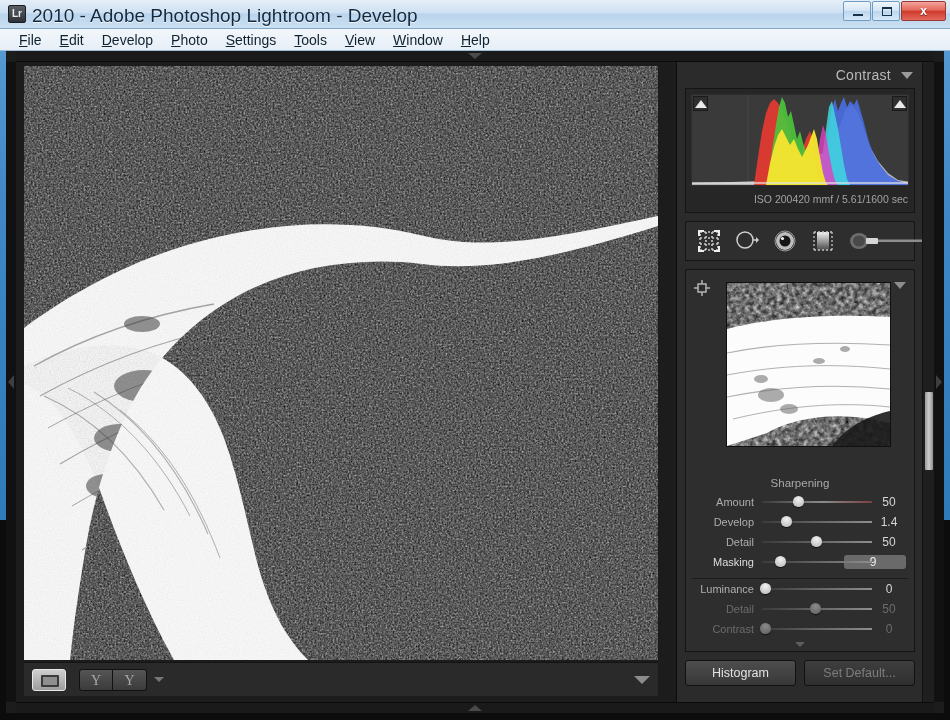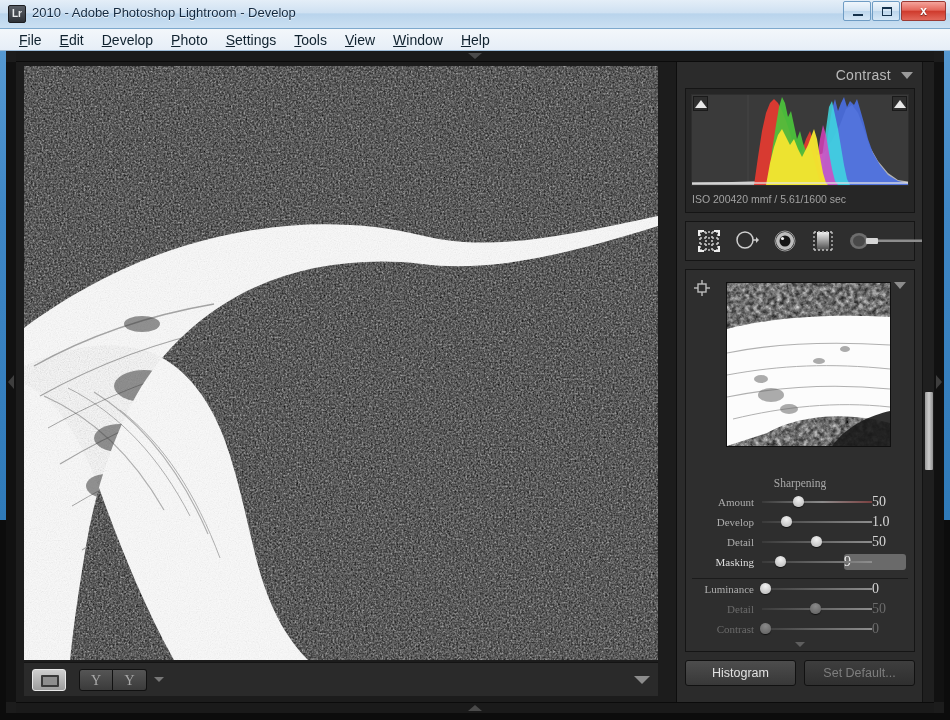--- a/index.html
+++ b/index.html
@@ -24,21 +24,21 @@
   .title-icon {
     position: absolute; left: 8px; top: 5px; width: 18px; height: 18px;
     background: linear-gradient(180deg,#5a5f66,#2e3238);
     border: 1px solid #1b1d21; border-radius: 2px;
     color: #e8eaec; font-size: 10px; font-weight: bold;
     line-height: 16px; text-align: center;
     font-family: "Liberation Sans", sans-serif;
   }
   .title-text {
     position: absolute; left: 32px; top: 5px;
-    font-size: 13px; color: #13293f;
+    font-size: 19px; color: #13293f;
     text-shadow: 0 1px 0 rgba(255,255,255,0.75);
     white-space: nowrap;
   }
   .winbtns { position: absolute; right: 4px; top: 1px; display: flex; gap: 1px; }
   .winbtn {
     width: 28px; height: 20px; border: 1px solid #6f9cc4; border-radius: 2px;
     background: linear-gradient(180deg,#f0f6fc 0%,#d5e5f4 48%,#bdd6ec 52%,#d7e8f7 100%);
     position: relative; cursor: pointer;
   }
   .winbtn.close {
@@ -202,34 +202,34 @@
   }
   .clip .tri {
     position: absolute; left: 1px; top: 3px;
     width: 0; height: 0; border-left: 6px solid transparent;
     border-right: 6px solid transparent; border-bottom: 8px solid #e9e9e9;
   }
   .clip.l { left: 1px; top: 1px; }
   .clip.r { right: 1px; top: 1px; }
   .exif {
     position: absolute; left: 6px; right: 6px; bottom: 4px; height: 18px;
-    display: flex; justify-content: flex-start; align-items: center;
+    display: flex; justify-content: flex-end; align-items: center;
   }
   .exif span { font-size: 10.5px; color: #a2a2a2; }
 
   .tools-block {
     margin: 8px 8px 0 8px; height: 40px;
     background: #2e2e2e; border: 1px solid #151515;
     display: flex; align-items: center; padding-left: 10px; gap: 12px;
   }
   .tool { width: 26px; height: 26px; position: relative; cursor: pointer; }
 
   .detail-block {
     margin: 8px 8px 0 8px;
-    background: #2e2e2e; border: 1px solid #151515; font-family: Liberation Serif, serif;
+    background: #2e2e2e; border: 1px solid #151515;
   }
   .nav-row { position: relative; height: 200px; }
   .target-icon {
     position: absolute; left: 8px; top: 10px; width: 16px; height: 16px; cursor: pointer;
   }
   .nav-tri {
     position: absolute; right: 8px; top: 12px; width: 0; height: 0;
     border-left: 6px solid transparent; border-right: 6px solid transparent;
     border-top: 7px solid #8c8c8c; cursor: pointer;
   }
@@ -260,21 +260,21 @@
   }
   .sl-line.warm { background: linear-gradient(90deg,#3a3a3a 0%,#8b8b8b 55%,#7a4040 100%); }
   .sl-knob {
     position: absolute; top: 1px; width: 11px; height: 11px; margin-left: -5px;
     background: radial-gradient(circle at 50% 30%,#f2f2f2,#b4b4b4);
     border-radius: 50% 50% 45% 45%;
     box-shadow: 0 1px 1px rgba(0,0,0,.6);
   }
   .sl-knob.dim { background: radial-gradient(circle at 50% 30%,#8a8a8a,#5f5f5f); }
   .sl-val {
-    width: 34px; text-align: left; font-size: 14px; color: #d6d6d6; cursor: pointer;
+    width: 34px; text-align: center; font-size: 12px; color: #d6d6d6; cursor: pointer;
   }
   .sl-val.dim { color: #6b6b6b; }
   .sl-val.editing {
     background: #6a6a6a; color: #ededed; border-radius: 3px;
     padding-right: 4px; width: 62px; margin-left: -28px;
   }
 
   .sec-divider { height: 1px; background: #1b1b1b; margin: 6px 6px 0 6px; }
 
   .panel-bottom-caret {
@@ -621,21 +621,21 @@
             </span>
             <span class="sl-val">50</span>
           </div>
 
           <div class="slider-row">
             <span class="sl-label">Develop</span>
             <span class="sl-track">
               <span class="sl-line"></span>
               <span class="sl-knob" style="left:22%"></span>
             </span>
-            <span class="sl-val">1.0</span>
+            <span class="sl-val">1.4</span>
           </div>
 
           <div class="slider-row">
             <span class="sl-label">Detail</span>
             <span class="sl-track">
               <span class="sl-line"></span>
               <span class="sl-knob" style="left:49%"></span>
             </span>
             <span class="sl-val">50</span>
           </div>

